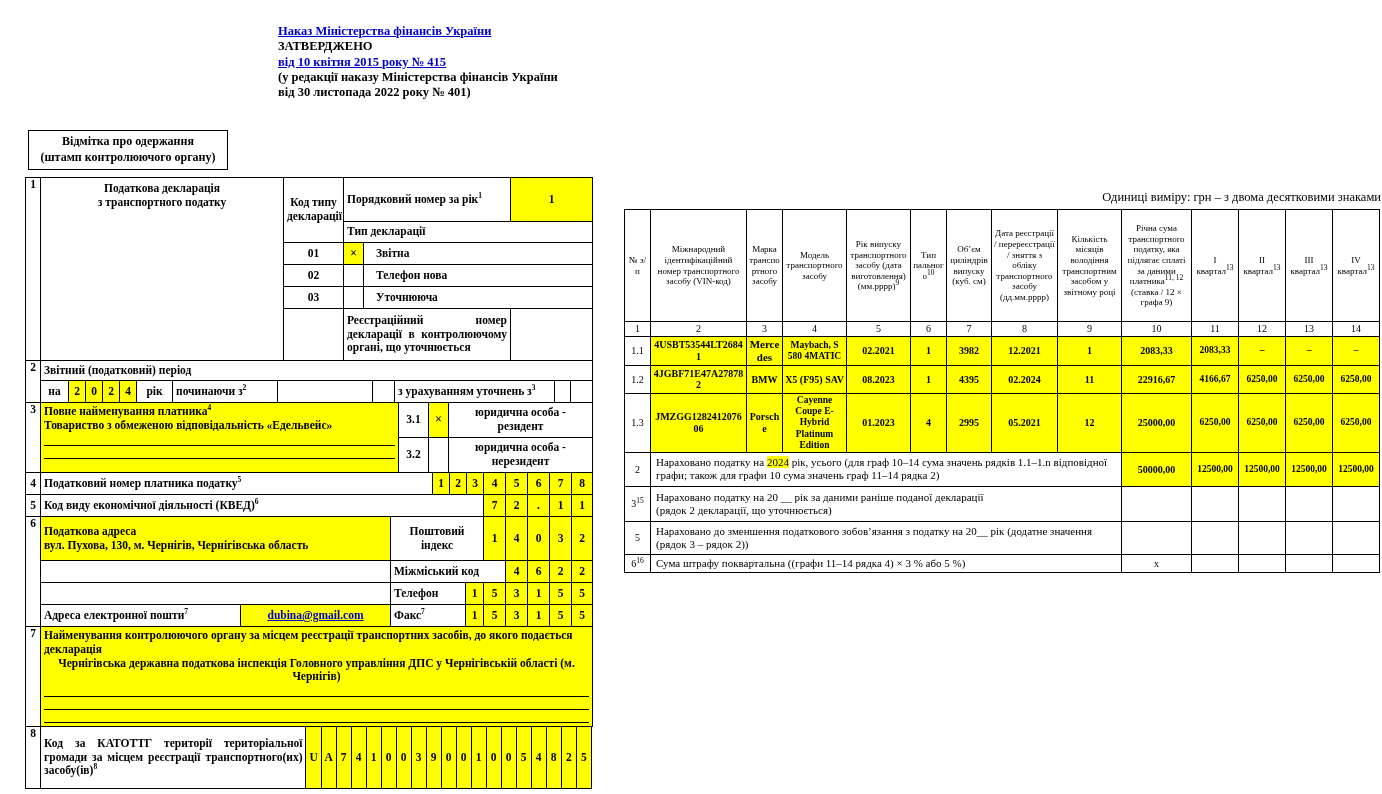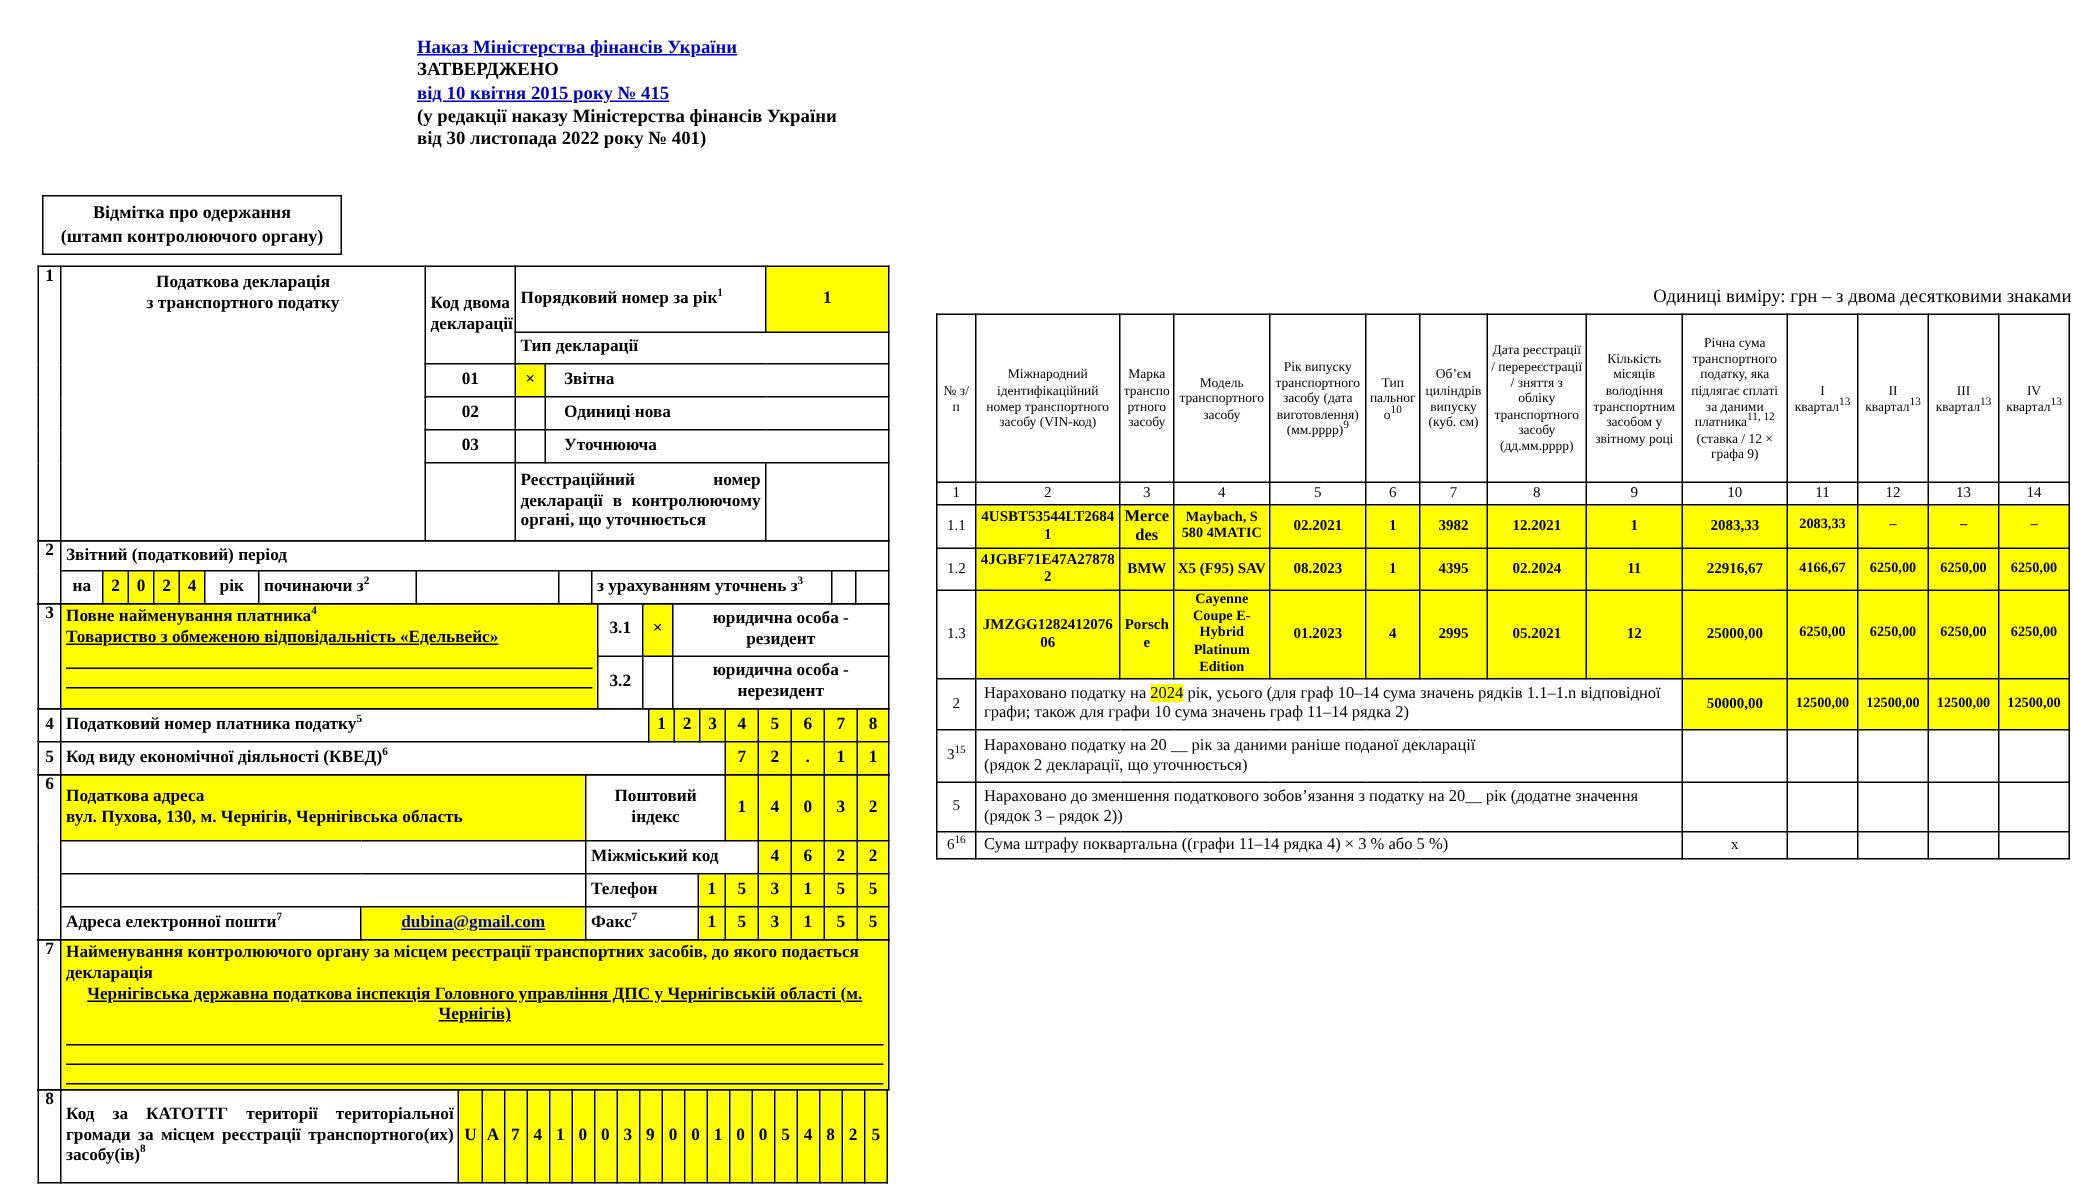--- a/index.html
+++ b/index.html
@@ -14,21 +14,21 @@
          font-size:12px;font-weight:bold;line-height:1.3;}
   
   .formwrap{position:absolute;left:25px;top:178px;width:567px;}
   table.frm{border-collapse:collapse;table-layout:fixed;width:567px;margin-top:-1px;}
   table.frm td{border:1px solid #000;font-size:11.5px;font-weight:bold;padding:0 3px;
                vertical-align:middle;overflow:hidden;line-height:1.2;}
   .ctr{text-align:center;}
   .yl{background:#FFFF00;}
   sup{font-size:7.5px;vertical-align:super;line-height:0;}
   .uline{border-bottom:1px solid #000;height:12px;}
-  .name-u{text-decoration:underline;}
+  .name-u{}
   .email{color:#0000CC;text-decoration:underline;text-align:center;}
   .just{text-align:justify;}
   
   .rtwrap{position:absolute;left:624px;top:190px;width:757px;}
   .units{font-size:12.5px;text-align:right;margin-bottom:4px;}
   table.rt{border-collapse:collapse;table-layout:fixed;width:756px;}
   table.rt td{border:1px solid #000;overflow:hidden;vertical-align:middle;line-height:1.18;}
   td.hd{font-size:9px;font-weight:normal;text-align:center;padding:1px 2px;overflow-wrap:break-word;}
   td.cn{font-size:10px;font-weight:normal;text-align:center;padding:0 2px;}
   td.dv{font-size:10px;font-weight:bold;text-align:center;padding:1px 2px;overflow-wrap:break-word;}
@@ -64,36 +64,36 @@
           <col style="width:147px">
           <col style="width:82px">
         </colgroup>
       <tbody>
           <tr style="height:44px">
         <td class="ctr" rowspan="6" style="vertical-align:top">1</td>
         <td class="ctr" rowspan="6" style="vertical-align:top;padding-top:4px">
           <div>Податкова декларація</div>
           <div>з транспортного податку</div>
         </td>
-        <td class="ctr" rowspan="2">Код двома декларації</td>
+        <td class="ctr" rowspan="2">Код типу декларації</td>
         <td colspan="2"><span>Порядковий номер за рік</span><sup>1</sup></td>
         <td class="yl ctr">1</td>
       </tr>
       <tr style="height:21px">
         <td colspan="3">Тип декларації</td>
       </tr>
       <tr style="height:22px">
         <td class="ctr">01</td>
         <td class="yl ctr">×</td>
         <td colspan="2" style="padding-left:12px">Звітна</td>
       </tr>
       <tr style="height:22px">
         <td class="ctr">02</td>
         <td></td>
-        <td colspan="2" style="padding-left:12px">Одиниці нова</td>
+        <td colspan="2" style="padding-left:12px">Телефон нова</td>
       </tr>
       <tr style="height:22px">
         <td class="ctr">03</td>
         <td></td>
         <td colspan="2" style="padding-left:12px">Уточнююча</td>
       </tr>
       <tr style="height:52px">
         <td></td>
         <td colspan="2" class="just">Реєстраційний номер декларації в контролюючому органі, що уточнюється</td>
         <td></td>

